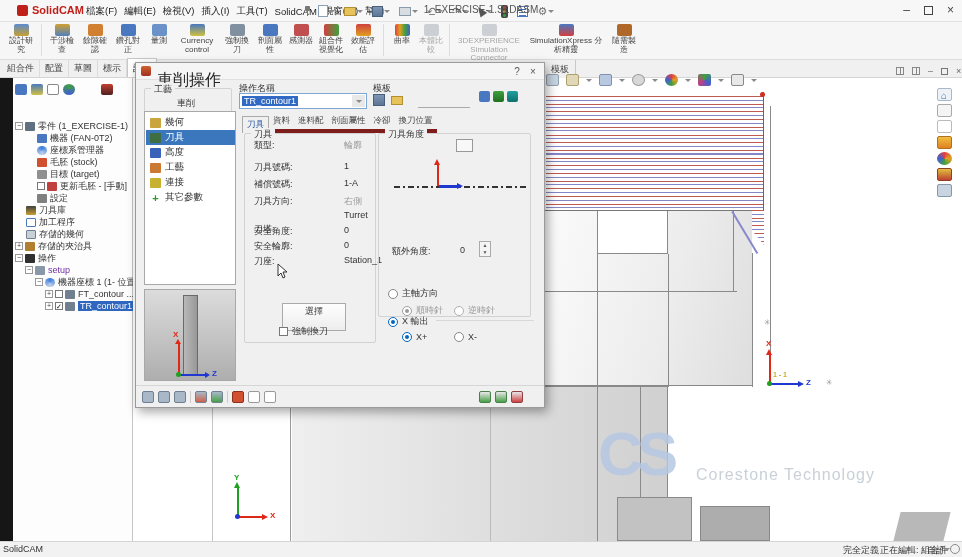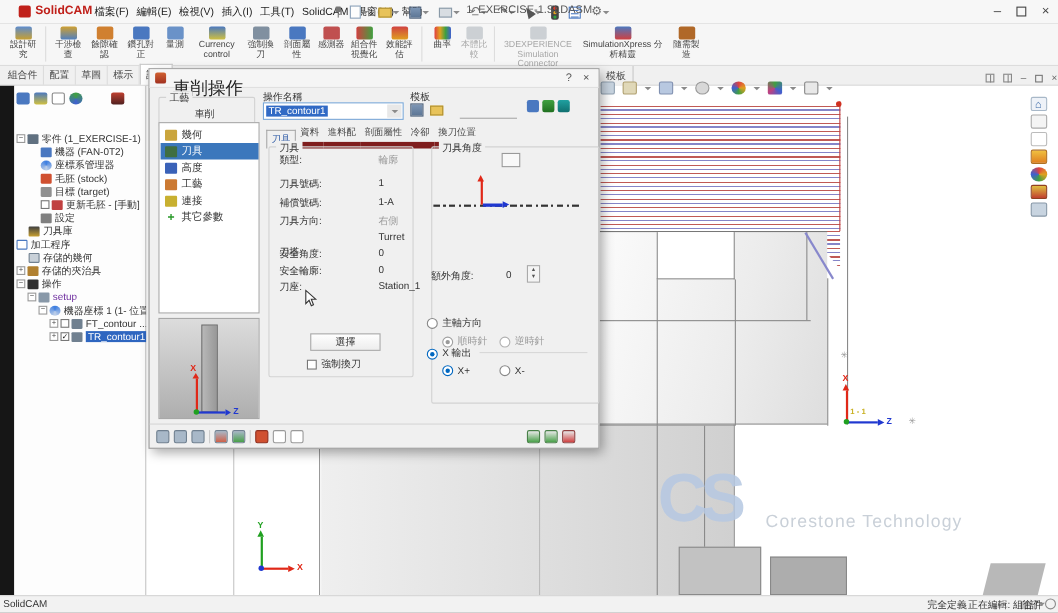--- a/index.html
+++ b/index.html
@@ -90,21 +90,21 @@
   .muted{color:#9a9a9a;}
   .combo{background:#fff;border:1px solid #7aa7d6;height:16px;}
   .combo .seltxt{position:absolute;left:2px;top:2px;font-size:9px;background:#316ac5;color:#fff;padding:0 2px;}
   .combo .cbtn{position:absolute;right:1px;top:1px;width:13px;height:12px;background:#e8e8e8;display:flex;align-items:center;justify-content:center;}
   .pages{left:8px;top:48px;width:92px;height:174px;background:#fff;border:1px solid #a8a8a8;}
   .prow{left:1px;height:15px;width:89px;display:flex;align-items:center;padding-left:4px;font-size:9.5px;color:#333;gap:4px;}
   .prow.sel{background:#3b77bc;color:#fff;}
   .picn{width:11px;height:10px;border-radius:1px;flex:0 0 auto;}
   .preview{left:8px;top:226px;width:92px;height:92px;background:linear-gradient(#dcdcdc,#aeaeae);border:1px solid #a8a8a8;}
   .dtabs{left:106px;top:50px;display:flex;align-items:flex-end;}
-  .dtab{font-size:8.5px;color:#444;padding:2px 4px;border-bottom:6px solid #7f1d1d;white-space:nowrap;}
+  .dtab{font-size:8.5px;color:#444;padding:2px 4px;border-bottom:4px solid #7f1d1d;white-space:nowrap;}
   .dtab.active{background:#f0f0f0;border:1px solid #aaa;border-bottom:none;color:#1f4fa0;}
   .radio{width:10px;height:10px;border:1px solid #888;border-radius:50%;background:#fff;position:relative;flex:0 0 auto;}
   .radio.sel{border-color:#0067c0;}
   .radio.sel::after{content:"";position:absolute;left:2px;top:2px;right:2px;bottom:2px;background:#0067c0;border-radius:50%;}
   .radio.mutedr{border-color:#b0b0b0;}
   .radio.mutedr.sel{border-color:#a0a0a0;}
   .radio.mutedr.sel::after{background:#9a9a9a;}
   .rline{display:flex;align-items:center;gap:4px;}
   .cbox{width:9px;height:9px;border:1px solid #777;background:#fff;font-size:8px;line-height:9px;text-align:center;color:#111;}
   .btn{background:linear-gradient(#fefefe,#ededed);border:1px solid #aaa;font-size:9px;color:#333;text-align:center;}
@@ -389,21 +389,21 @@
         <span class="tlbl">更新毛胚 - [手動]</span>
       </div>
     <div class="abs trow" style="top:114px;padding-left:24px">
         <span class="ticon" style="background:#808080"></span>
         <span class="tlbl">設定</span>
       </div>
     <div class="abs trow" style="top:126px;padding-left:13px">
         <span class="ticon" style="background:linear-gradient(#404040,#c8a030)"></span>
         <span class="tlbl">刀具庫</span>
       </div>
-    <div class="abs trow" style="top:138px;padding-left:2px">
+    <div class="abs trow" style="top:138px;padding-left:13px">
         <span class="ticon" style="background:#fff;border:1px solid #4a78c0"></span>
         <span class="tlbl">加工程序</span>
       </div>
     <div class="abs trow" style="top:150px;padding-left:13px">
         <span class="ticon" style="background:#c8d0d8;border:1px solid #708090"></span>
         <span class="tlbl">存儲的幾何</span>
       </div>
     <div class="abs trow" style="top:162px;padding-left:2px">
         <span class="exp">+</span>
         <span class="ticon" style="background:#b08030"></span>
@@ -524,27 +524,27 @@
     <div class="abs flbl" style="left:118px;top:132px">刀具方向:</div>
     <div class="abs fval muted" style="left:208px;top:132px">右側</div>
     <div class="abs flbl" style="left:118px;top:160px">刀塔:</div>
     <div class="abs fval" style="left:208px;top:147px">Turret</div>
     <div class="abs flbl" style="left:118px;top:162px">安全角度:</div>
     <div class="abs fval" style="left:208px;top:162px">0</div>
     <div class="abs flbl" style="left:118px;top:177px">安全輪廓:</div>
     <div class="abs fval" style="left:208px;top:177px">0</div>
     <div class="abs flbl" style="left:118px;top:192px">刀座:</div>
     <div class="abs fval" style="left:208px;top:192px">Station_1</div>
-    <div class="abs btn" style="left:146px;top:240px;width:64px;height:16px;line-height:15px">選擇</div>
+    <div class="abs btn" style="left:146px;top:240px;width:64px;height:28px;line-height:15px">選擇</div>
     <div class="abs rline" style="left:143px;top:262px">
       <span class="cbox"></span>
       <span class="flbl">強制換刀</span>
     </div>
 
-    <div class="abs grp" style="left:256px;top:70px;width:153px;height:234px">
+    <div class="abs grp" style="left:242px;top:70px;width:153px;height:184px">
       <span class="glbl">刀具角度</span>
     </div>
     <div class="abs" style="left:320px;top:76px;width:17px;height:13px;background:#f8f8f8;border:1px solid #999"></div>
     <div class="abs dashdot" style="left:258px;top:123px;width:134px"></div>
     <div class="abs" style="left:301px;top:101px;width:2px;height:22px;background:#e02818"></div>
     <div class="abs arrow-up" style="left:298px;top:96px;border-bottom:6px solid #e02818"></div>
     <div class="abs" style="left:303px;top:122px;width:18px;height:3px;background:#2038d0"></div>
     <div class="abs arrow-rt" style="left:321px;top:120px;border-left:6px solid #2038d0"></div>
     <div class="abs flbl" style="left:256px;top:182px">額外角度:</div>
     <div class="abs fval" style="left:324px;top:182px">0</div>

